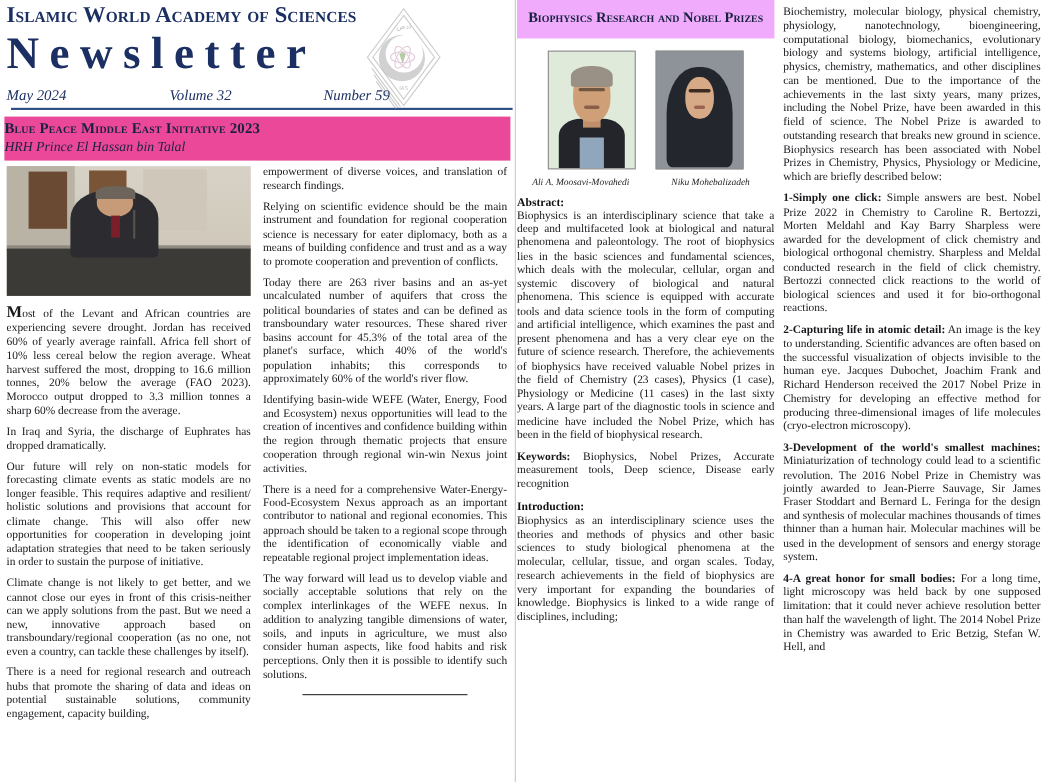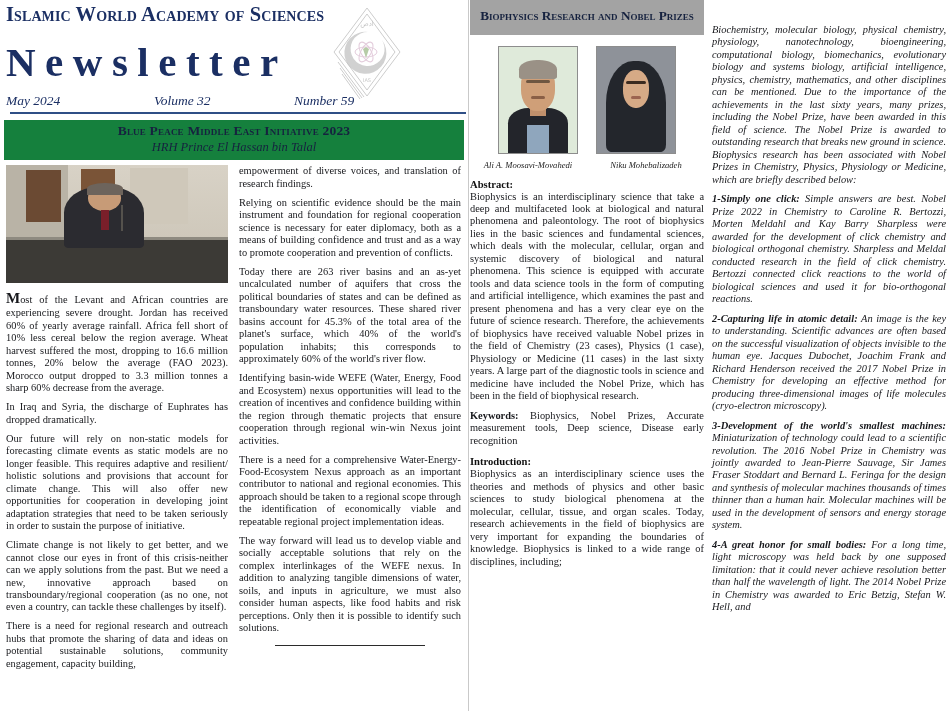--- a/index.html
+++ b/index.html
@@ -15,39 +15,39 @@
   .left-half{position:absolute;left:0;top:0;width:468px;height:711px;}
 
   .masthead{padding:4px 0 0 6px;}
   .mast-title{
     font-size:20.5px;font-weight:bold;color:#1b2f63;
     letter-spacing:.1px;font-variant:small-caps;line-height:1.05;
     white-space:nowrap;
   }
   .mast-news{
     font-size:41px;font-weight:bold;color:#1b2f63;
-    letter-spacing:9.5px;line-height:1.02;margin-top:16px;
+    letter-spacing:9.5px;line-height:1.02;margin-top:2px;
   }
   .mast-meta{
     display:flex;align-items:baseline;
     font-style:italic;font-size:13.5px;color:#1b2f63;
     margin-top:10px;padding-bottom:3px;gap:40px;
   }
   .mast-meta span{display:inline-block;}
   .m-date{width:108px;}
   .m-vol{width:100px;}
   .m-num{width:100px;}
   .mast-rule{border-bottom:2px solid #2f4f86;margin:0 2px 0 4px;}
 
   .logo{
     position:absolute;right:64px;top:2px;width:74px;height:106px;opacity:.5;
   }
 
   .headline-band{
-    margin:6px 4px 0 4px;background:#15803d;padding:3px 0 5px 0;text-align:center;
+    margin:6px 4px 0 4px;background:#ec4899;padding:3px 0 5px 0;text-align:left;
   }
   .headline-title{
     font-size:13.5px;font-weight:bold;color:#16223f;font-variant:small-caps;
     letter-spacing:.2px;
   }
   .headline-sub{
     font-size:12.5px;font-style:italic;color:#16223f;margin-top:1px;
   }
 
   .cols{display:flex;gap:11px;margin:5px 6px 0 6px;}
@@ -79,21 +79,21 @@
   .end-rule{border-top:1.4px solid #2b2b2b;width:150px;margin:10px auto 0 auto;}
 
   
   .vdiv{position:absolute;top:0;width:1px;height:711px;background:#c9c9c9;}
 
   
   .right-half{position:absolute;left:470px;top:0;width:479px;height:711px;display:flex;gap:8px;}
   .rcol{width:234px;}
 
   .art-head-band{
-    background:#a3a3a3;padding:8px 10px 10px 10px;text-align:center;
+    background:#f0abfc;padding:8px 10px 10px 10px;text-align:center;
   }
   .art-title{
     font-size:13.2px;font-weight:bold;color:#16223f;font-variant:small-caps;
     line-height:1.25;
   }
   .art-authors{
     font-size:11.4px;font-style:italic;color:#1a1a1a;margin-top:9px;line-height:1.35;
   }
 
   .portraits{display:flex;gap:18px;justify-content:center;margin-top:11px;}
@@ -116,21 +116,21 @@
 
   .pcaptions{display:flex;justify-content:center;gap:10px;margin-top:6px;}
   .pcap{width:108px;text-align:center;font-size:8.6px;font-style:italic;color:#222;}
 
   .sec-head{font-size:10.6px;font-weight:bold;color:#111;margin:9px 0 1px 0;}
   .rcol p{
     margin:0 0 7px 0;font-size:10.4px;line-height:1.2;text-align:justify;color:#17181c;
     hyphens:auto;
   }
   .lead{font-weight:bold;}
-  .col4-top{padding-top:24px;font-style:italic;}
+  .col4-top{padding-top:6px;}
   .num-item{margin-top:10px;}
 </style>
 </head>
 <body>
 
 <div class="page">
 
   <div class="left-half">
 
     <div class="masthead">

